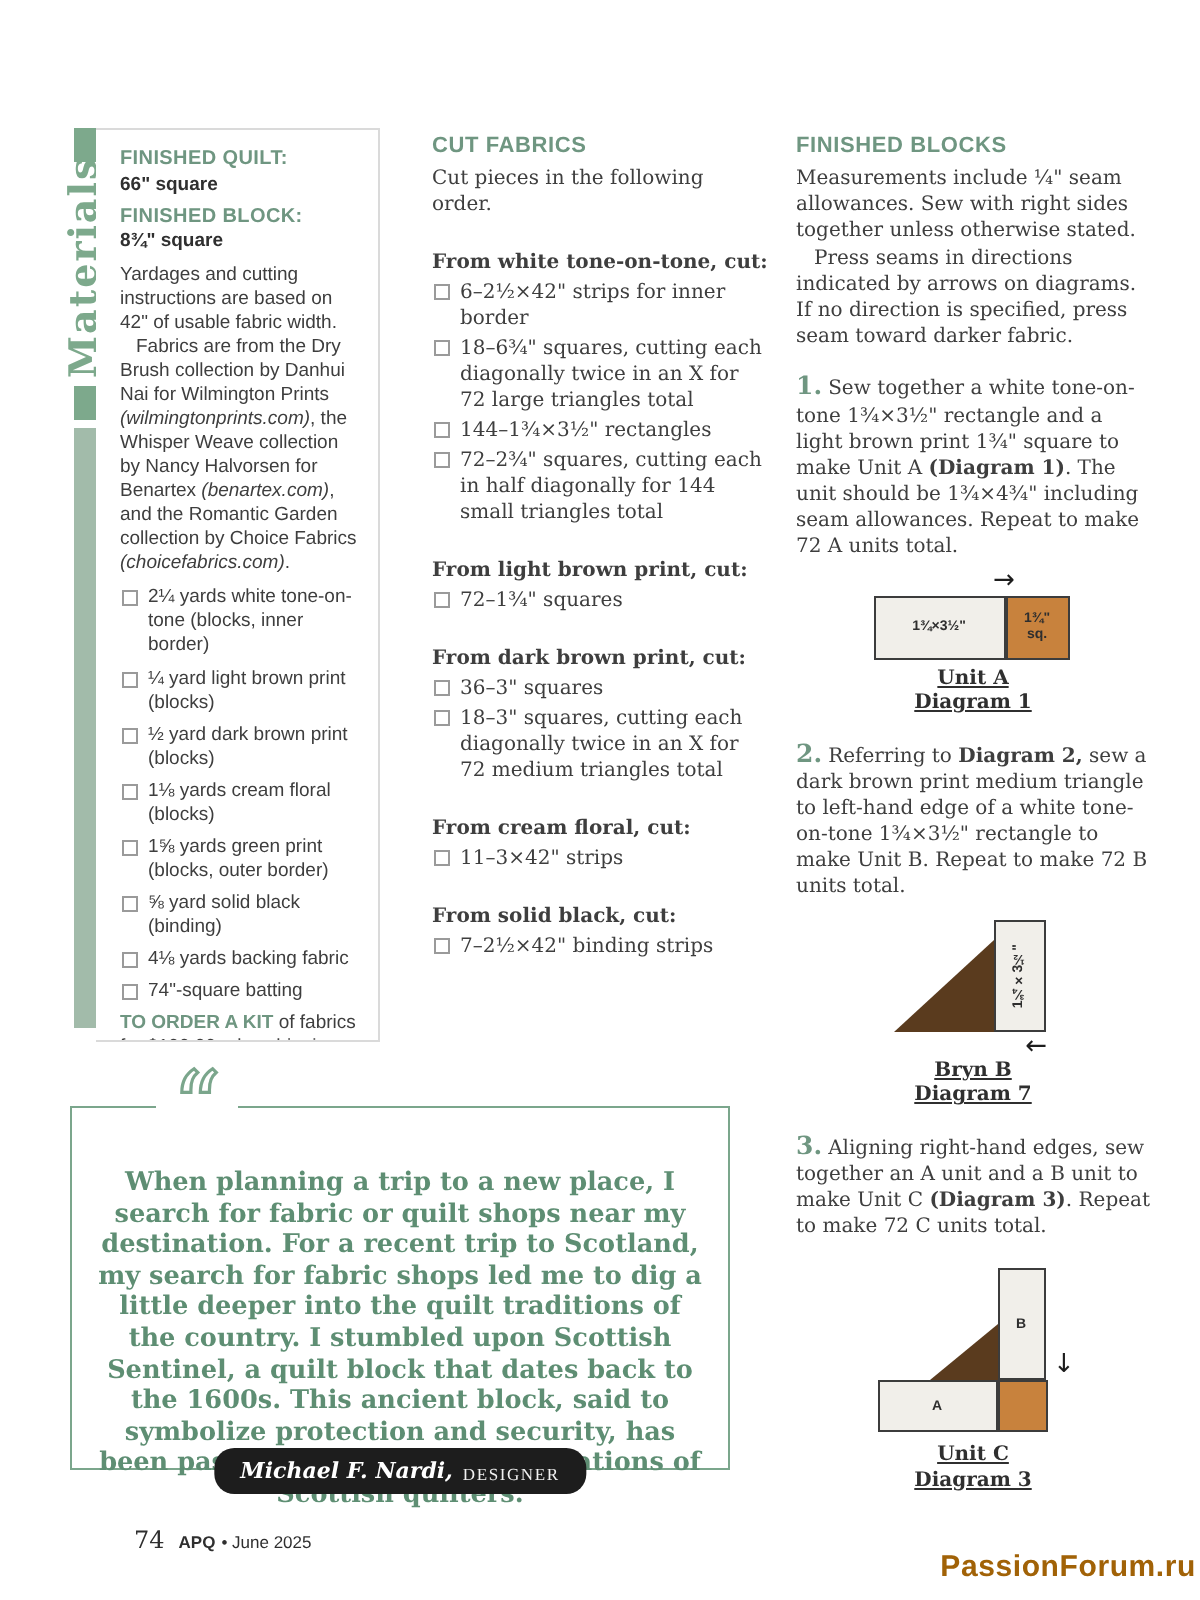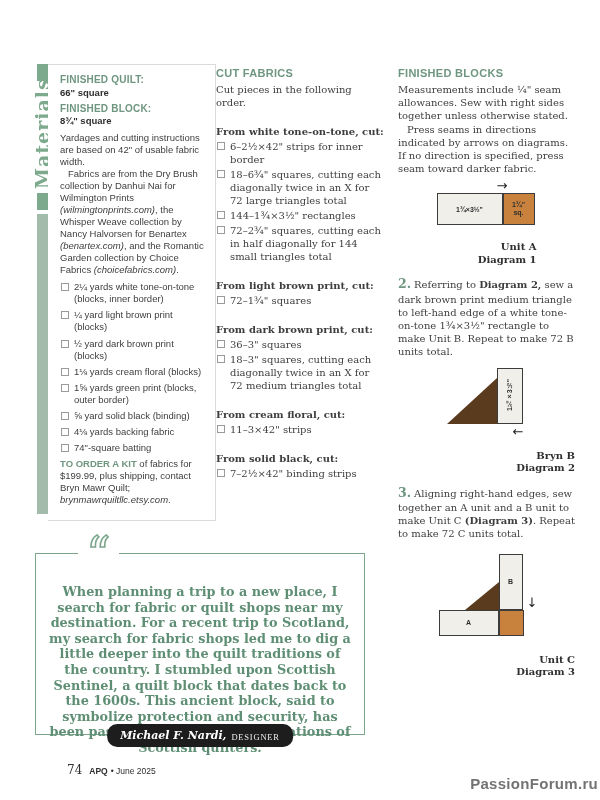--- a/index.html
+++ b/index.html
@@ -9,21 +9,21 @@
   
   .mat-tab{position:absolute;left:37px;top:64px;width:11px;}
   .tab-dash{width:11px;height:17px;background:#7da98c;}
   .tab-word{writing-mode:vertical-rl;transform:rotate(180deg);width:11px;height:104px;
             line-height:11px;margin:4px 0;overflow:visible;text-align:center;
             font-family:"DejaVu Serif",serif;font-weight:bold;font-size:19px;
             letter-spacing:1px;color:#7da98c;}
   .tab-bar{width:11px;height:300px;background:#a2bbaa;margin-top:4px;}
 
   
-  .mat-box{position:absolute;left:48px;top:64px;width:168px;height:457px;box-sizing:border-box;
+  .mat-box{position:absolute;left:48px;top:64px;width:142px;height:457px;box-sizing:border-box;
            background:#fff;border:1px solid #dadada;border-left:none;padding:9px 10px 6px 12px;
            font-size:9.5px;line-height:1.27;color:#3e3e3e;overflow:hidden;}
   .green-label{font-weight:bold;font-size:10px;color:#6f9681;letter-spacing:.2px;}
   .bold-val{font-weight:bold;color:#2f2f2f;margin-bottom:4px;}
   .mat-box p{margin:0;}
   .mat-intro{margin-top:7px;}
   .mat-intro2{text-indent:8px;}
   .mat-list{margin-top:5px;}
   .check-item{position:relative;padding-left:14px;margin-bottom:4px;}
   .cbx{position:absolute;left:1px;top:2px;width:6px;height:6px;border:1px solid #9a9a9a;background:#fff;}
@@ -46,22 +46,22 @@
 
   
   .diagram{position:relative;font-family:"DejaVu Serif",serif;}
   .d-fill{background:#f1efea;border:1px solid #3c3c3c;box-sizing:border-box;
           display:flex;align-items:center;justify-content:center;
           font-family:"Liberation Sans",sans-serif;font-weight:bold;font-size:7px;color:#2e2e2e;}
   .d-orange{background:#c8823d;border:1px solid #3c3c3c;box-sizing:border-box;
           display:flex;align-items:center;justify-content:center;text-align:center;
           font-family:"Liberation Sans",sans-serif;font-weight:bold;font-size:7px;color:#2e2e2e;line-height:1.15;}
   .arrow{position:absolute;font-family:"DejaVu Sans",sans-serif;font-size:13px;color:#1d1d1d;line-height:1;}
-  .diag-caption{text-align:right;font-weight:bold;font-size:10px;line-height:1.25;
-                margin-top:16px;color:#2f2f2f;}
+  .diag-caption{text-align:center;font-weight:bold;font-size:10px;line-height:1.25;
+                margin-top:4px;color:#2f2f2f;text-decoration:underline;}
   .diag1{width:100px;margin:18px auto 0;}
   .d1-row{display:flex;}
   .d1-rect{width:66px;height:32px;}
   .d1-sq{width:32px;height:32px;padding:1px;}
   .d1-sq span{display:block;width:22px;}
   .arrow-d1{top:-14px;left:60px;}
   .diag2{width:80px;margin:10px auto 0;padding-bottom:10px;}
   .d2-row{display:flex;align-items:flex-end;}
   .d2-tri{display:block;}
   .d2-rect{width:26px;height:56px;}
@@ -88,21 +88,21 @@
   .attr-name{font-family:"DejaVu Serif",serif;font-style:italic;font-weight:bold;
              color:#fff;font-size:11px;}
   .attr-role{font-family:Liberation Serif, serif;font-size:8.5px;color:#f0f0f0;letter-spacing:.8px;}
 
   
   .footer{position:absolute;left:35px;top:763px;display:flex;align-items:baseline;gap:7px;color:#2f2f2f;}
   .page-num{font-family:"DejaVu Serif",serif;font-size:12px;margin-left:32px;}
   .mag{font-weight:bold;font-size:8.5px;}
   .issue{font-size:8.5px;margin-left:-4px;text-align:center;}
   .watermark{position:absolute;right:2px;top:775px;font-weight:bold;font-size:15px;
-             color:#737373;letter-spacing:.3px;}
+             color:#a16207;letter-spacing:.3px;}
 </style>
 </head>
 <body>
 
 <div class="mat-tab">
   <div class="tab-dash"></div>
   <div class="tab-word">Materials</div>
   <div class="tab-dash"></div>
   <div class="tab-bar"></div>
 </div>
@@ -163,20 +163,21 @@
     <div class="subhead">From solid black, cut:</div>
     <div class="check-item"><span class="cbx"></span><span>7–2½×42" binding strips</span></div>
   </div>
 </div>
 
 <div class="col-asm">
   <div class="col-head">FINISHED BLOCKS</div>
   <p class="asm-p">Measurements include ¼" seam allowances. Sew with right sides together unless otherwise stated.</p>
   <p class="asm-p2">Press seams in directions indicated by arrows on diagrams. If no direction is specified, press seam toward darker fabric.</p>
 
+  <p class="step"><span class="step-num">1.</span><span>Sew together a white tone-on-tone 1¾×3½" rectangle and a light brown print 1¾" square to make Unit A </span><b>(Diagram 1)</b><span>. The unit should be 1¾×4¾" including seam allowances. Repeat to make 72 A units total.</span></p>
 
   <div class="diagram diag1">
     <span class="arrow arrow-d1">→</span>
     <div class="d1-row">
       <div class="d-fill d1-rect">
           <span>1¾×3½"</span>
         </div>
       <div class="d-orange d1-sq">
           <span>1¾" sq.</span>
         </div>
@@ -195,21 +196,21 @@
           <polygon points="0,46 50,46 50,0" fill="#5a3b1e"></polygon>
         </svg>
       <div class="d-fill d2-rect">
           <span class="vtext">1¾×3½"</span>
         </div>
     </div>
     <span class="arrow arrow-d2">←</span>
   </div>
   <div class="diag-caption">
     <div>Bryn B</div>
-    <div>Diagram 2</div>
+    <div>Diagram 7</div>
   </div>
 
   <p class="step"><span class="step-num">3.</span><span>Aligning right-hand edges, sew together an A unit and a B unit to make Unit C </span><b>(Diagram 3)</b><span>. Repeat to make 72 C units total.</span></p>
 
   <div class="diagram diag3">
     <div class="d-fill d3-brect">
         <span>B</span>
       </div>
     <svg class="d3-tri" width="34" height="28" viewBox="0 0 34 28">
         <polygon points="0,28 34,28 34,0" fill="#5a3b1e"></polygon>

